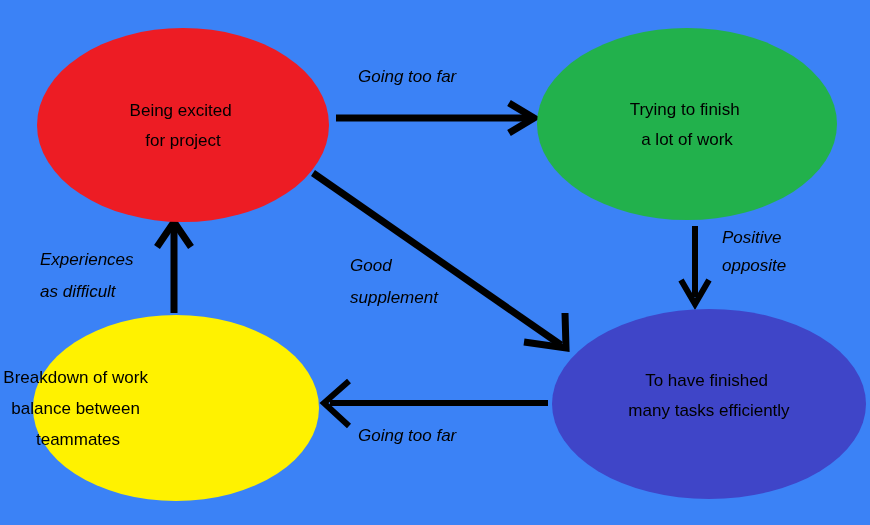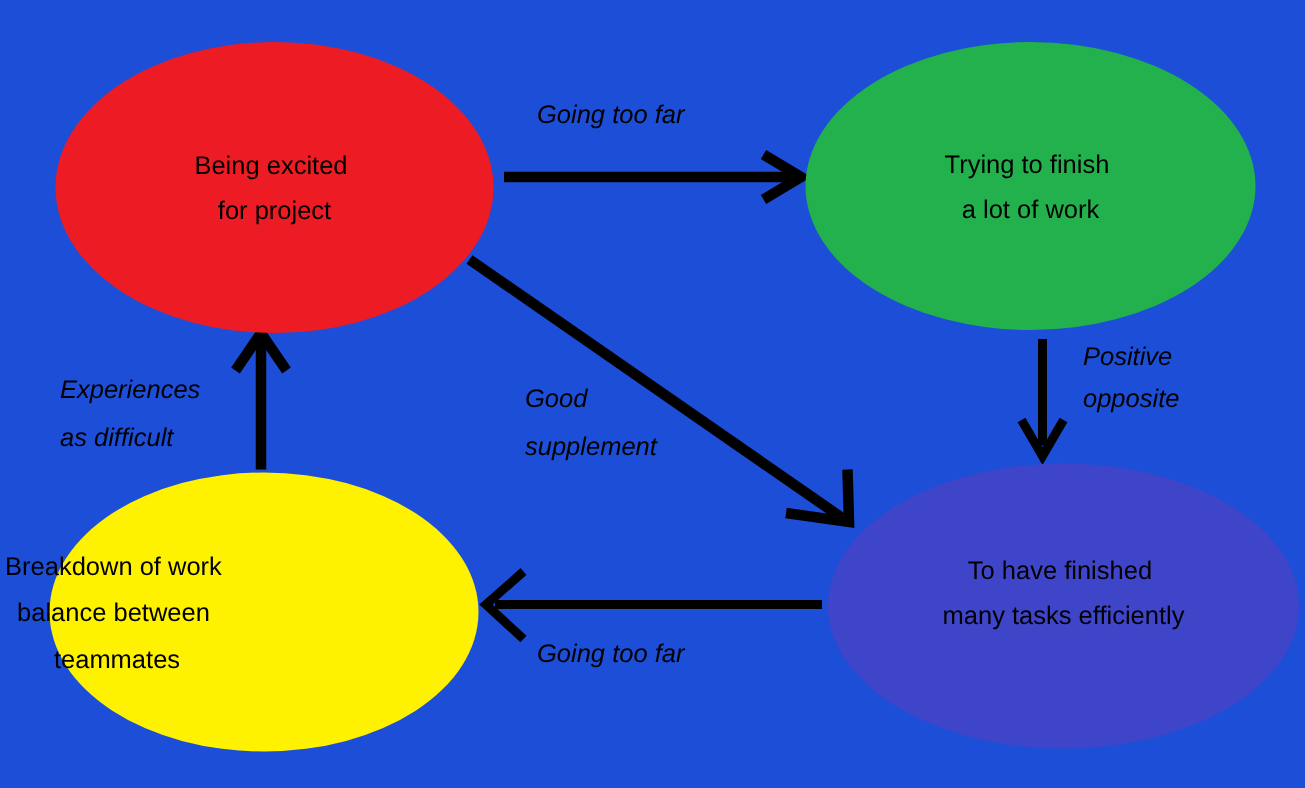--- a/index.html
+++ b/index.html
@@ -7,21 +7,21 @@
     padding: 0;
     background: #ffffff;
   }
   body {
     font-family: "Liberation Sans", sans-serif;
   }
   #diagram-canvas {
     position: relative;
     width: 870px;
     height: 525px;
-    background: #1d4ed8;
+    background: #3b82f6;
     overflow: hidden;
   }
   #diagram-svg {
     position: absolute;
     top: 0;
     left: 0;
     width: 870px;
     height: 525px;
   }
   .node-label {

